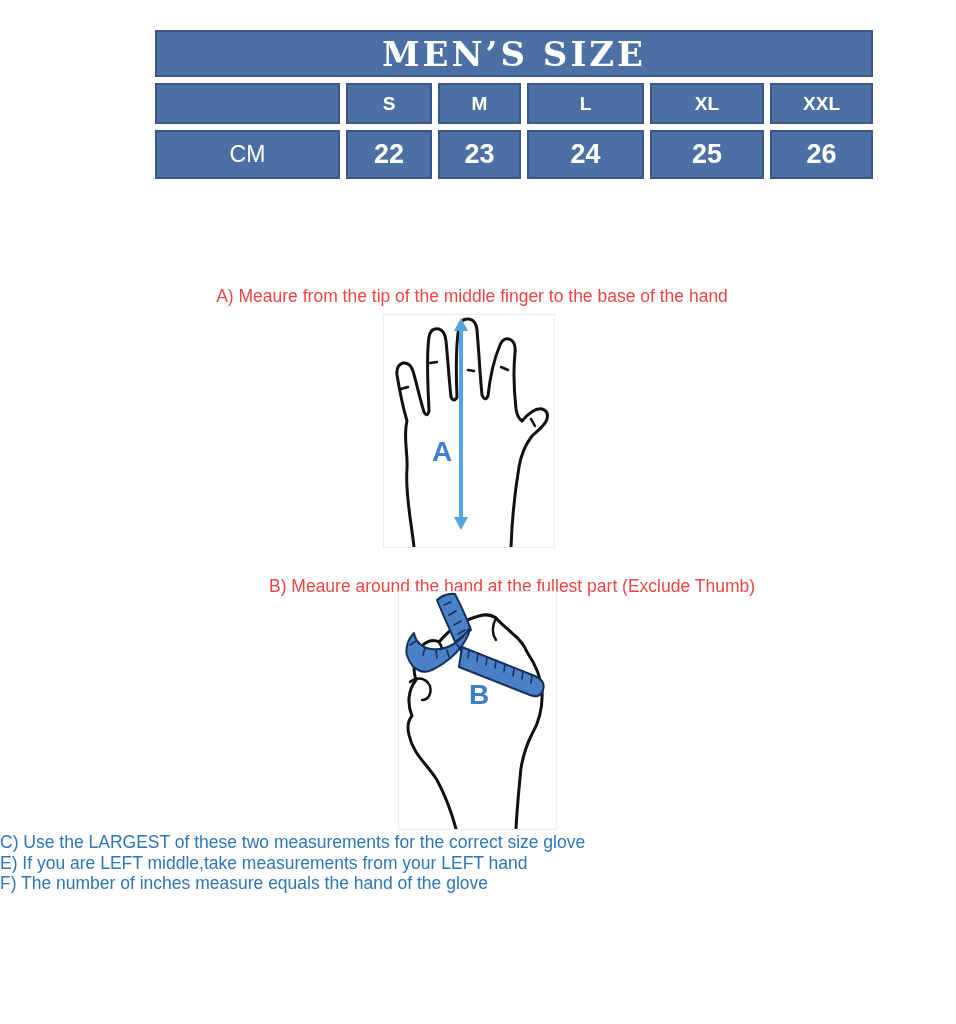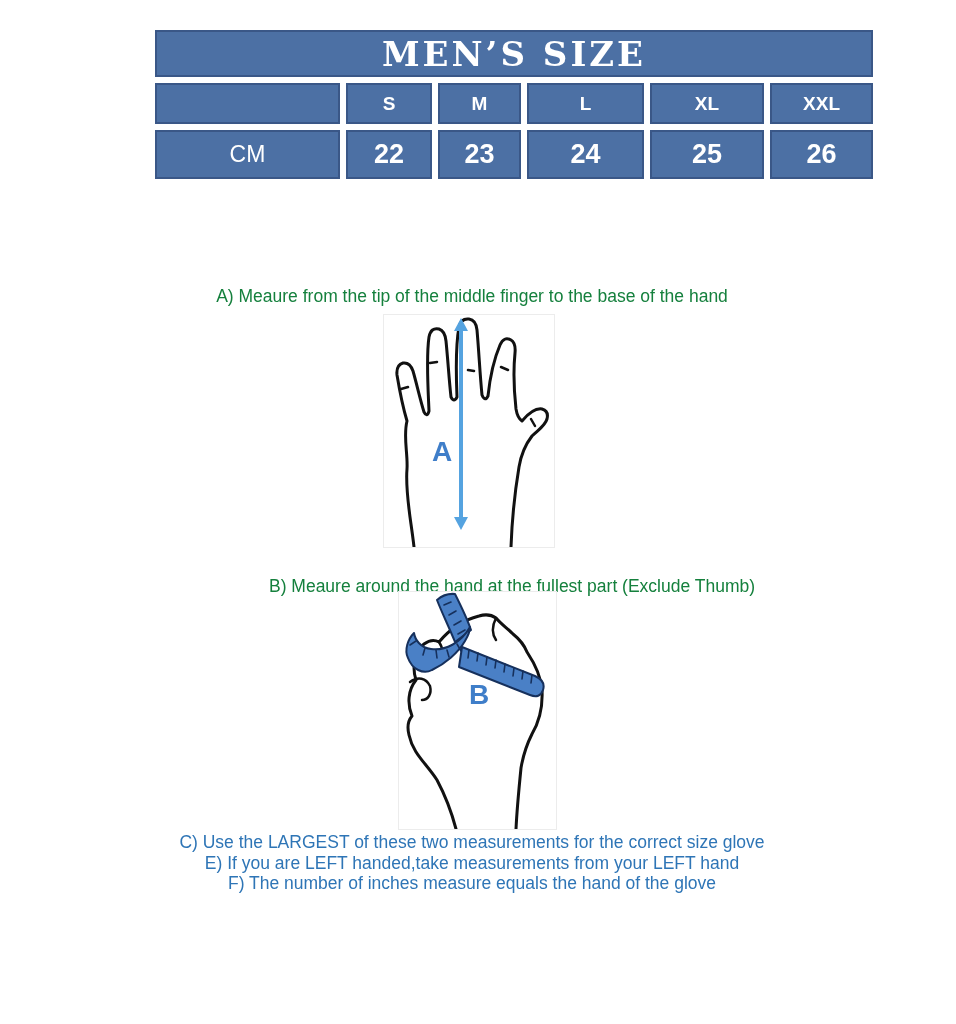--- a/index.html
+++ b/index.html
@@ -29,28 +29,28 @@
   tr.cm-row td{height:49px;font-size:27px;font-weight:bold;}
   td.row-label{
     font-weight:normal;font-size:23px;line-height:1.22;
   }
   tr.circ-row td.row-label{text-align:left;padding-left:9px;}
   tr.cm-row td.row-label{font-size:23px;font-weight:normal;}
 
   
   .note{
     position:absolute;left:0;width:944px;
-    text-align:center;color:#15803d;
+    text-align:center;color:#ef4444;
     font-size:17.5px;line-height:20px;margin:0;
   }
   #note-a{top:286px;}
   #note-b{top:576px;padding-left:40px;}
   .note-block{
     position:absolute;left:0;width:944px;top:832px;
-    text-align:center;color:#2e75b6;
+    color:#2e75b6;
     font-size:17.5px;line-height:20.5px;
   }
   .note-block p{margin:0;}
 
   
   .figure{
     position:absolute;background:#ffffff;border:1px solid #ececec;
   }
   #figure-a{left:383px;top:314px;width:170px;height:232px;}
   #figure-b{left:398px;top:591px;width:157px;height:237px;}
@@ -179,15 +179,15 @@
 
     <path class="tape" d="M 63 55 L 136 84 Q 147 89 144 98 Q 141 107 131 103 L 60 75 Z" fill="#4a80c6"></path>
     <path class="tick" d="M 70 58 L 69 66 M 79 61 L 78 69 M 88 65 L 87 73 M 97 68 L 96 76
              M 106 72 L 105 80 M 115 76 L 114 84 M 124 79 L 123 87 M 133 83 L 132 91"></path>
     <text class="fig-label" x="70" y="112">B</text>
   </svg>
 </div>
 
 <div class="note-block">
   <p>C) Use the LARGEST of these two measurements for the correct size glove</p>
-  <p>E) If you are LEFT handed,take measurements from your LEFT hand</p>
+  <p>E) If you are LEFT middle,take measurements from your LEFT hand</p>
   <p>F) The number of inches measure equals the hand of the glove</p>
 </div>
 
 </body></html>

